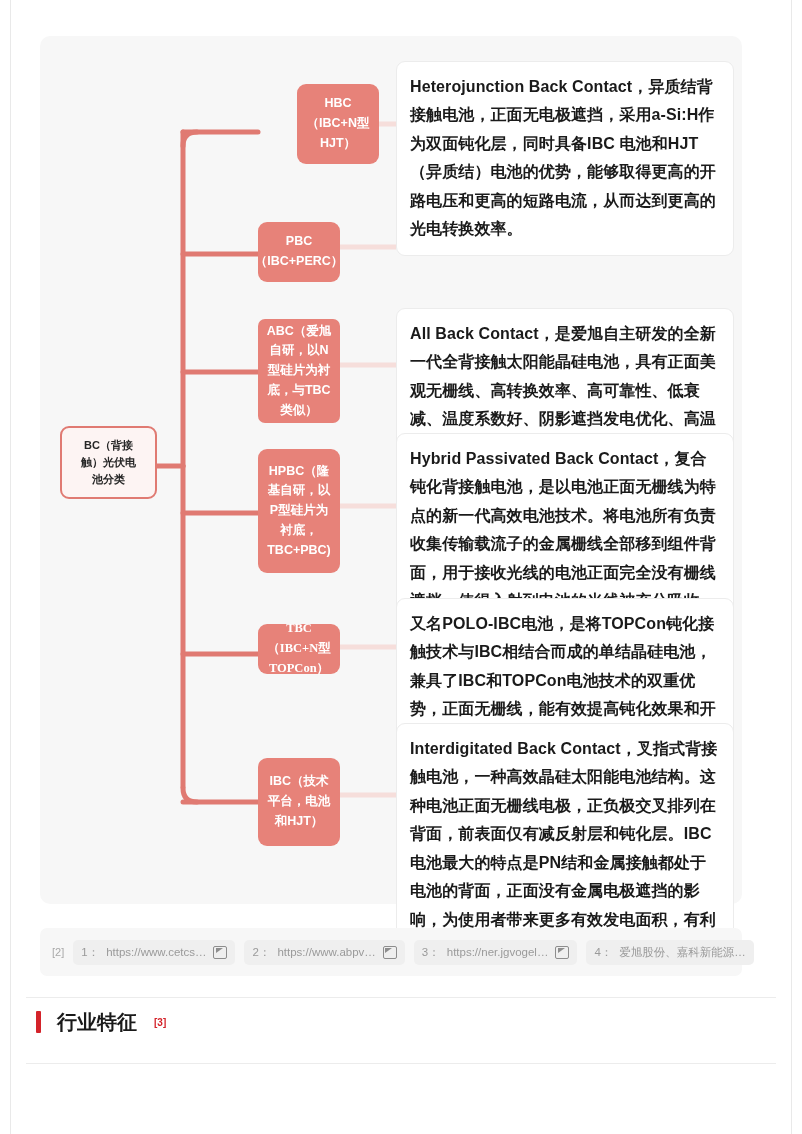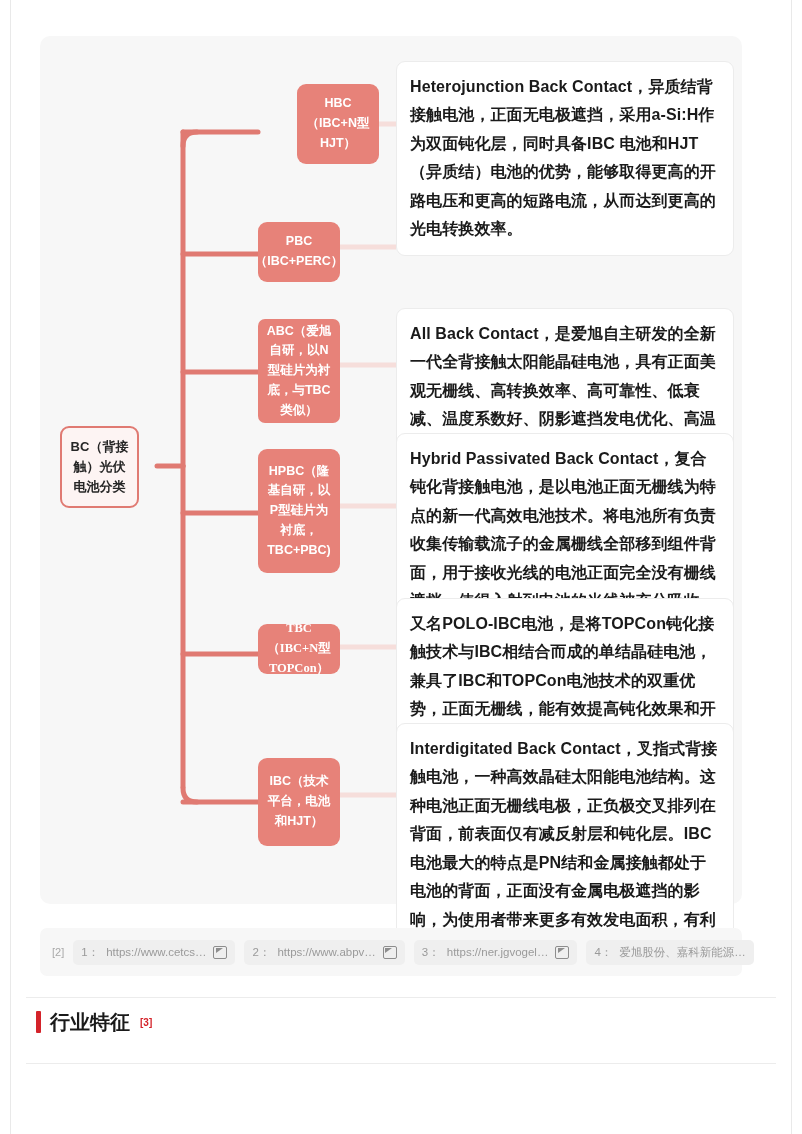--- a/index.html
+++ b/index.html
@@ -26,31 +26,31 @@
     border-radius:10px;
   }
 
   .mm-canvas{position:absolute;inset:0;}
   .mm-svg{position:absolute;left:0;top:0;width:702px;height:868px;}
 
   
   .node-root{
     position:absolute;
     left:20px;top:390px;
-    width:79px;
+    width:97px;
     box-sizing:border-box;
     background:#fdf4f3;
     border:2px solid #e07a72;
     border-radius:9px;
     color:#262626;
-    font-size:13px;
+    font-size:11px;
     font-weight:bold;
     line-height:1.55;
     text-align:center;
-    padding:9px 8px;
+    padding:9px 14px;
   }
 
   
   .node-branch{
     position:absolute;
     box-sizing:border-box;
     background:#e78279;
     border-radius:9px;
     color:#ffffff;
     font-size:12.5px;
@@ -130,21 +130,21 @@
   .sec-divider{
     position:absolute;left:26px;right:26px;top:997px;
     height:1px;background:#ececec;
   }
   .sec-divider2{
     position:absolute;left:26px;right:26px;top:1063px;
     height:1px;background:#ececec;
   }
   .sec-heading{
     position:absolute;left:36px;top:1011px;
-    display:flex;align-items:center;gap:9px;
+    display:flex;align-items:center;gap:16px;
   }
   .sec-bar{width:5px;height:22px;background:#d4232a;border-radius:1px;}
   .sec-title{
     font-size:20px;font-weight:bold;color:#1a1a1a;
     line-height:1;
   }
   .sec-sup{
     font-size:10px;color:#d4232a;vertical-align:super;
     margin-left:1px;font-weight:bold;
   }

